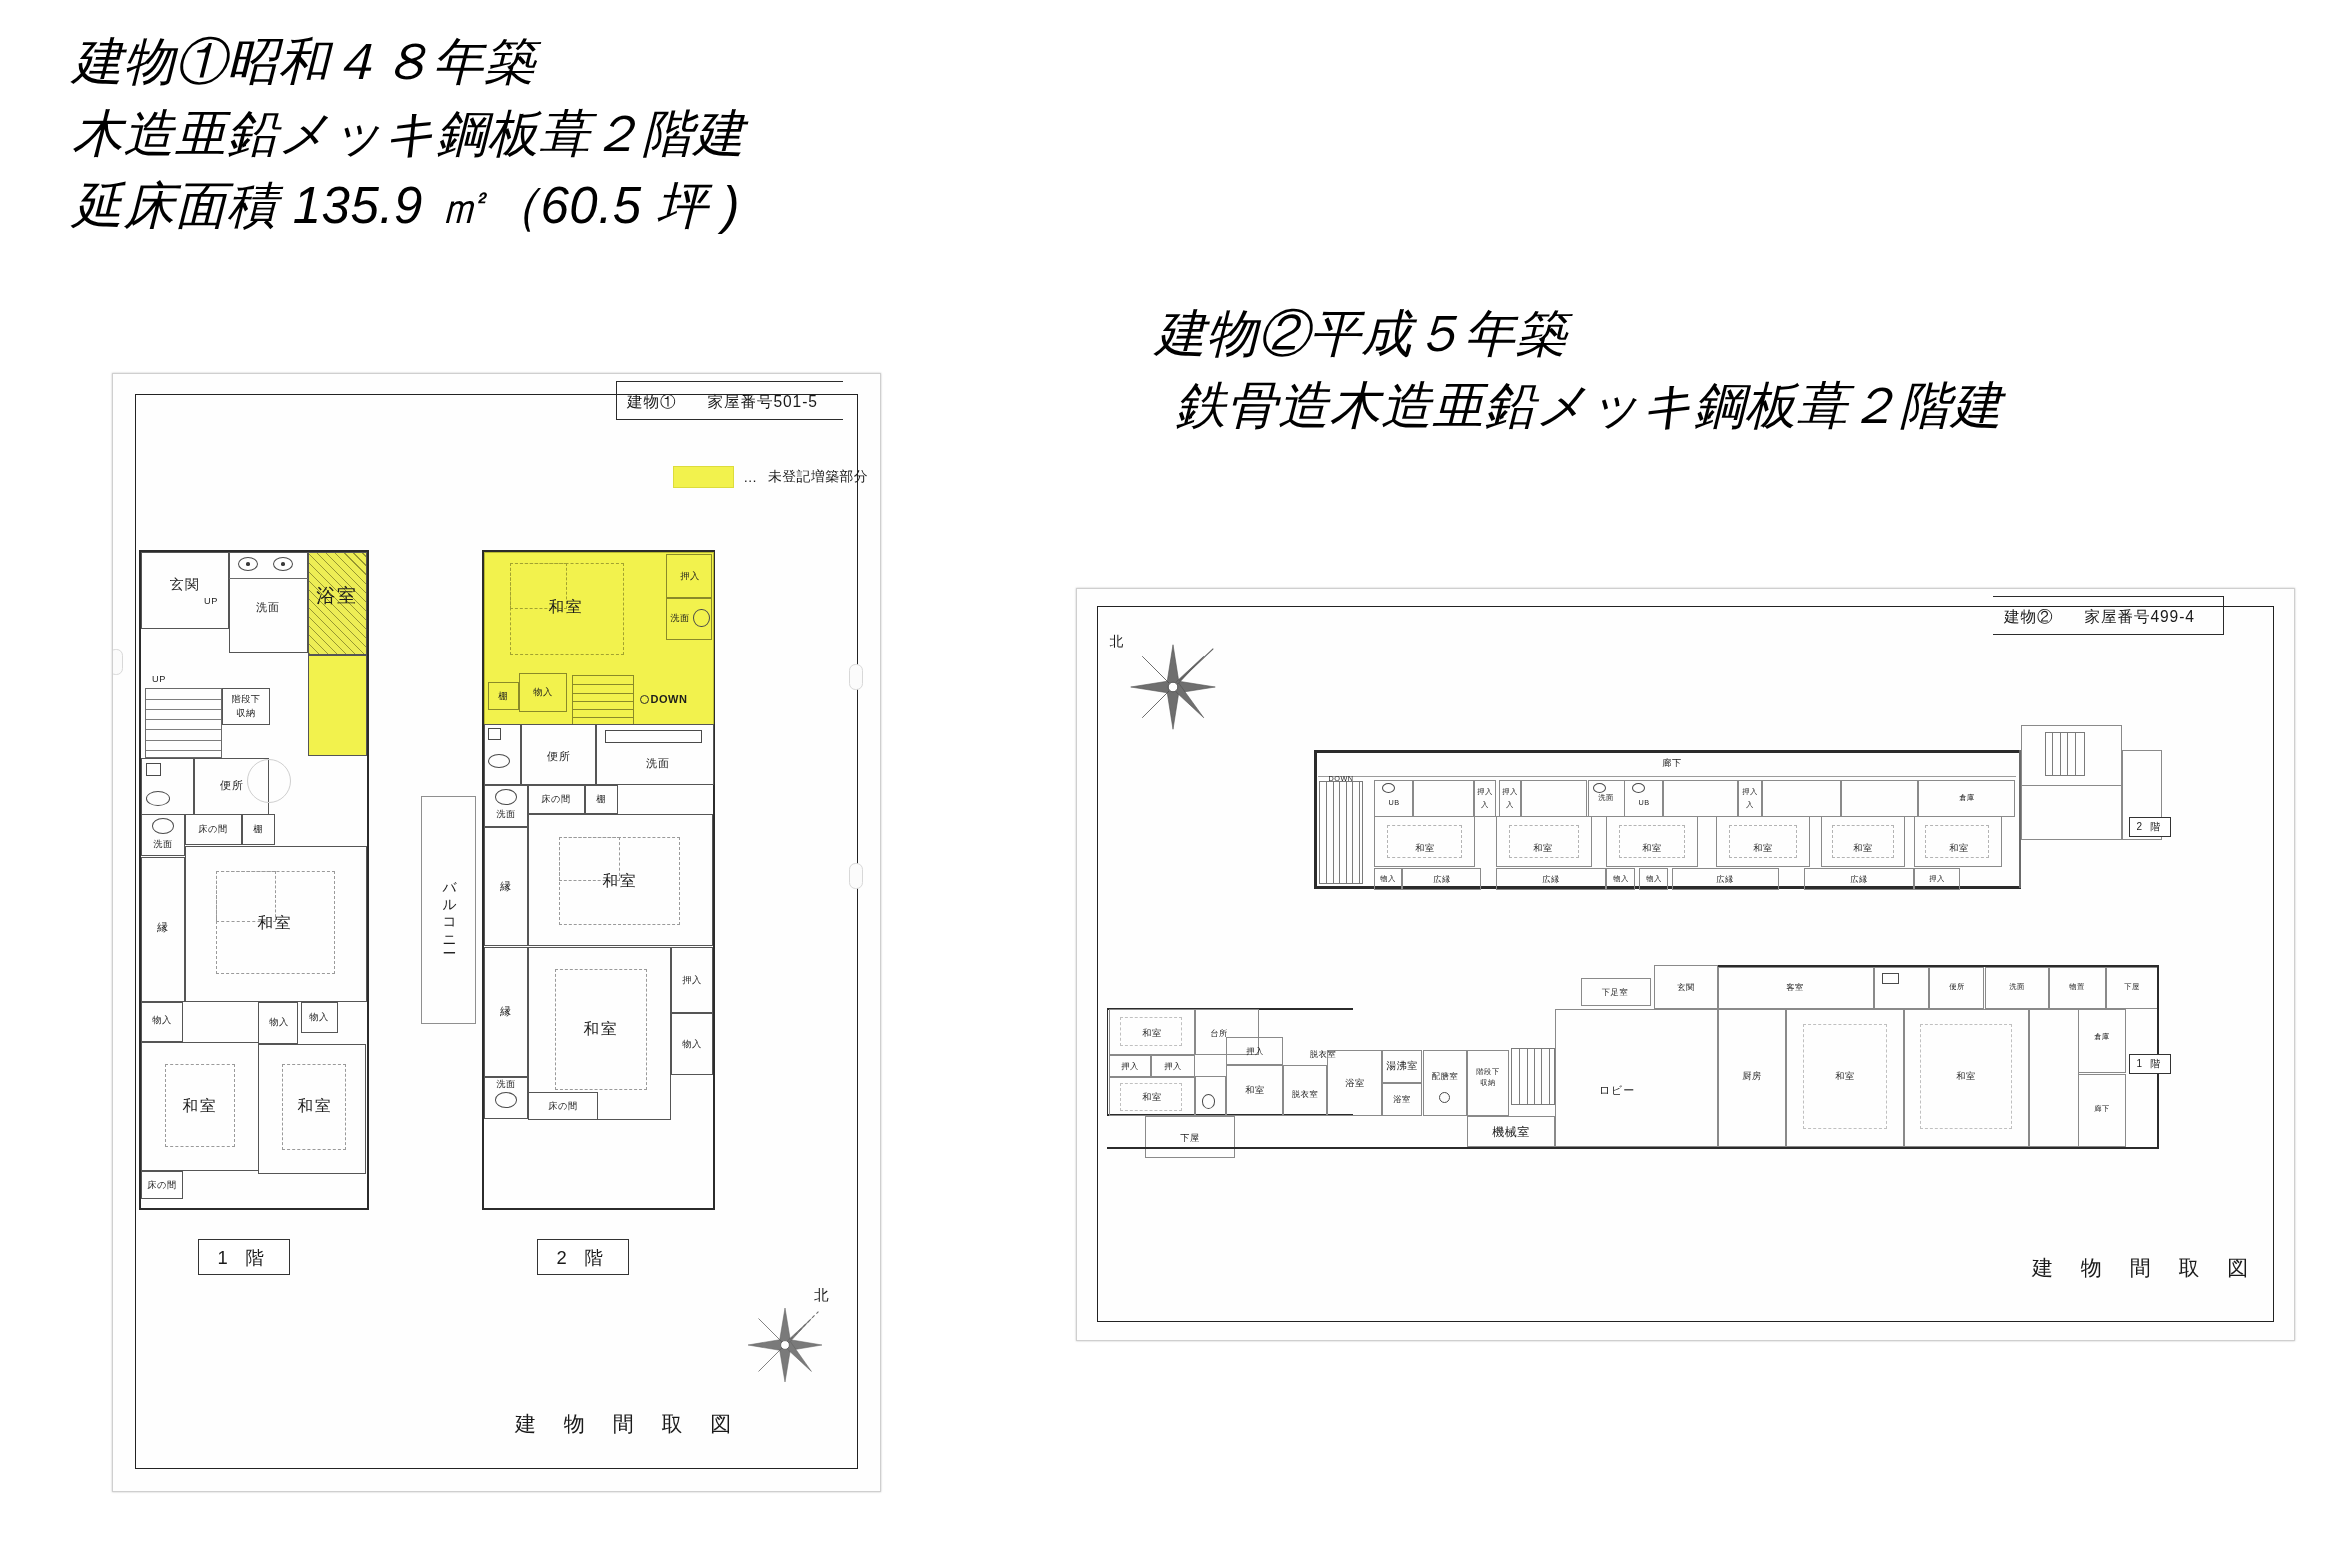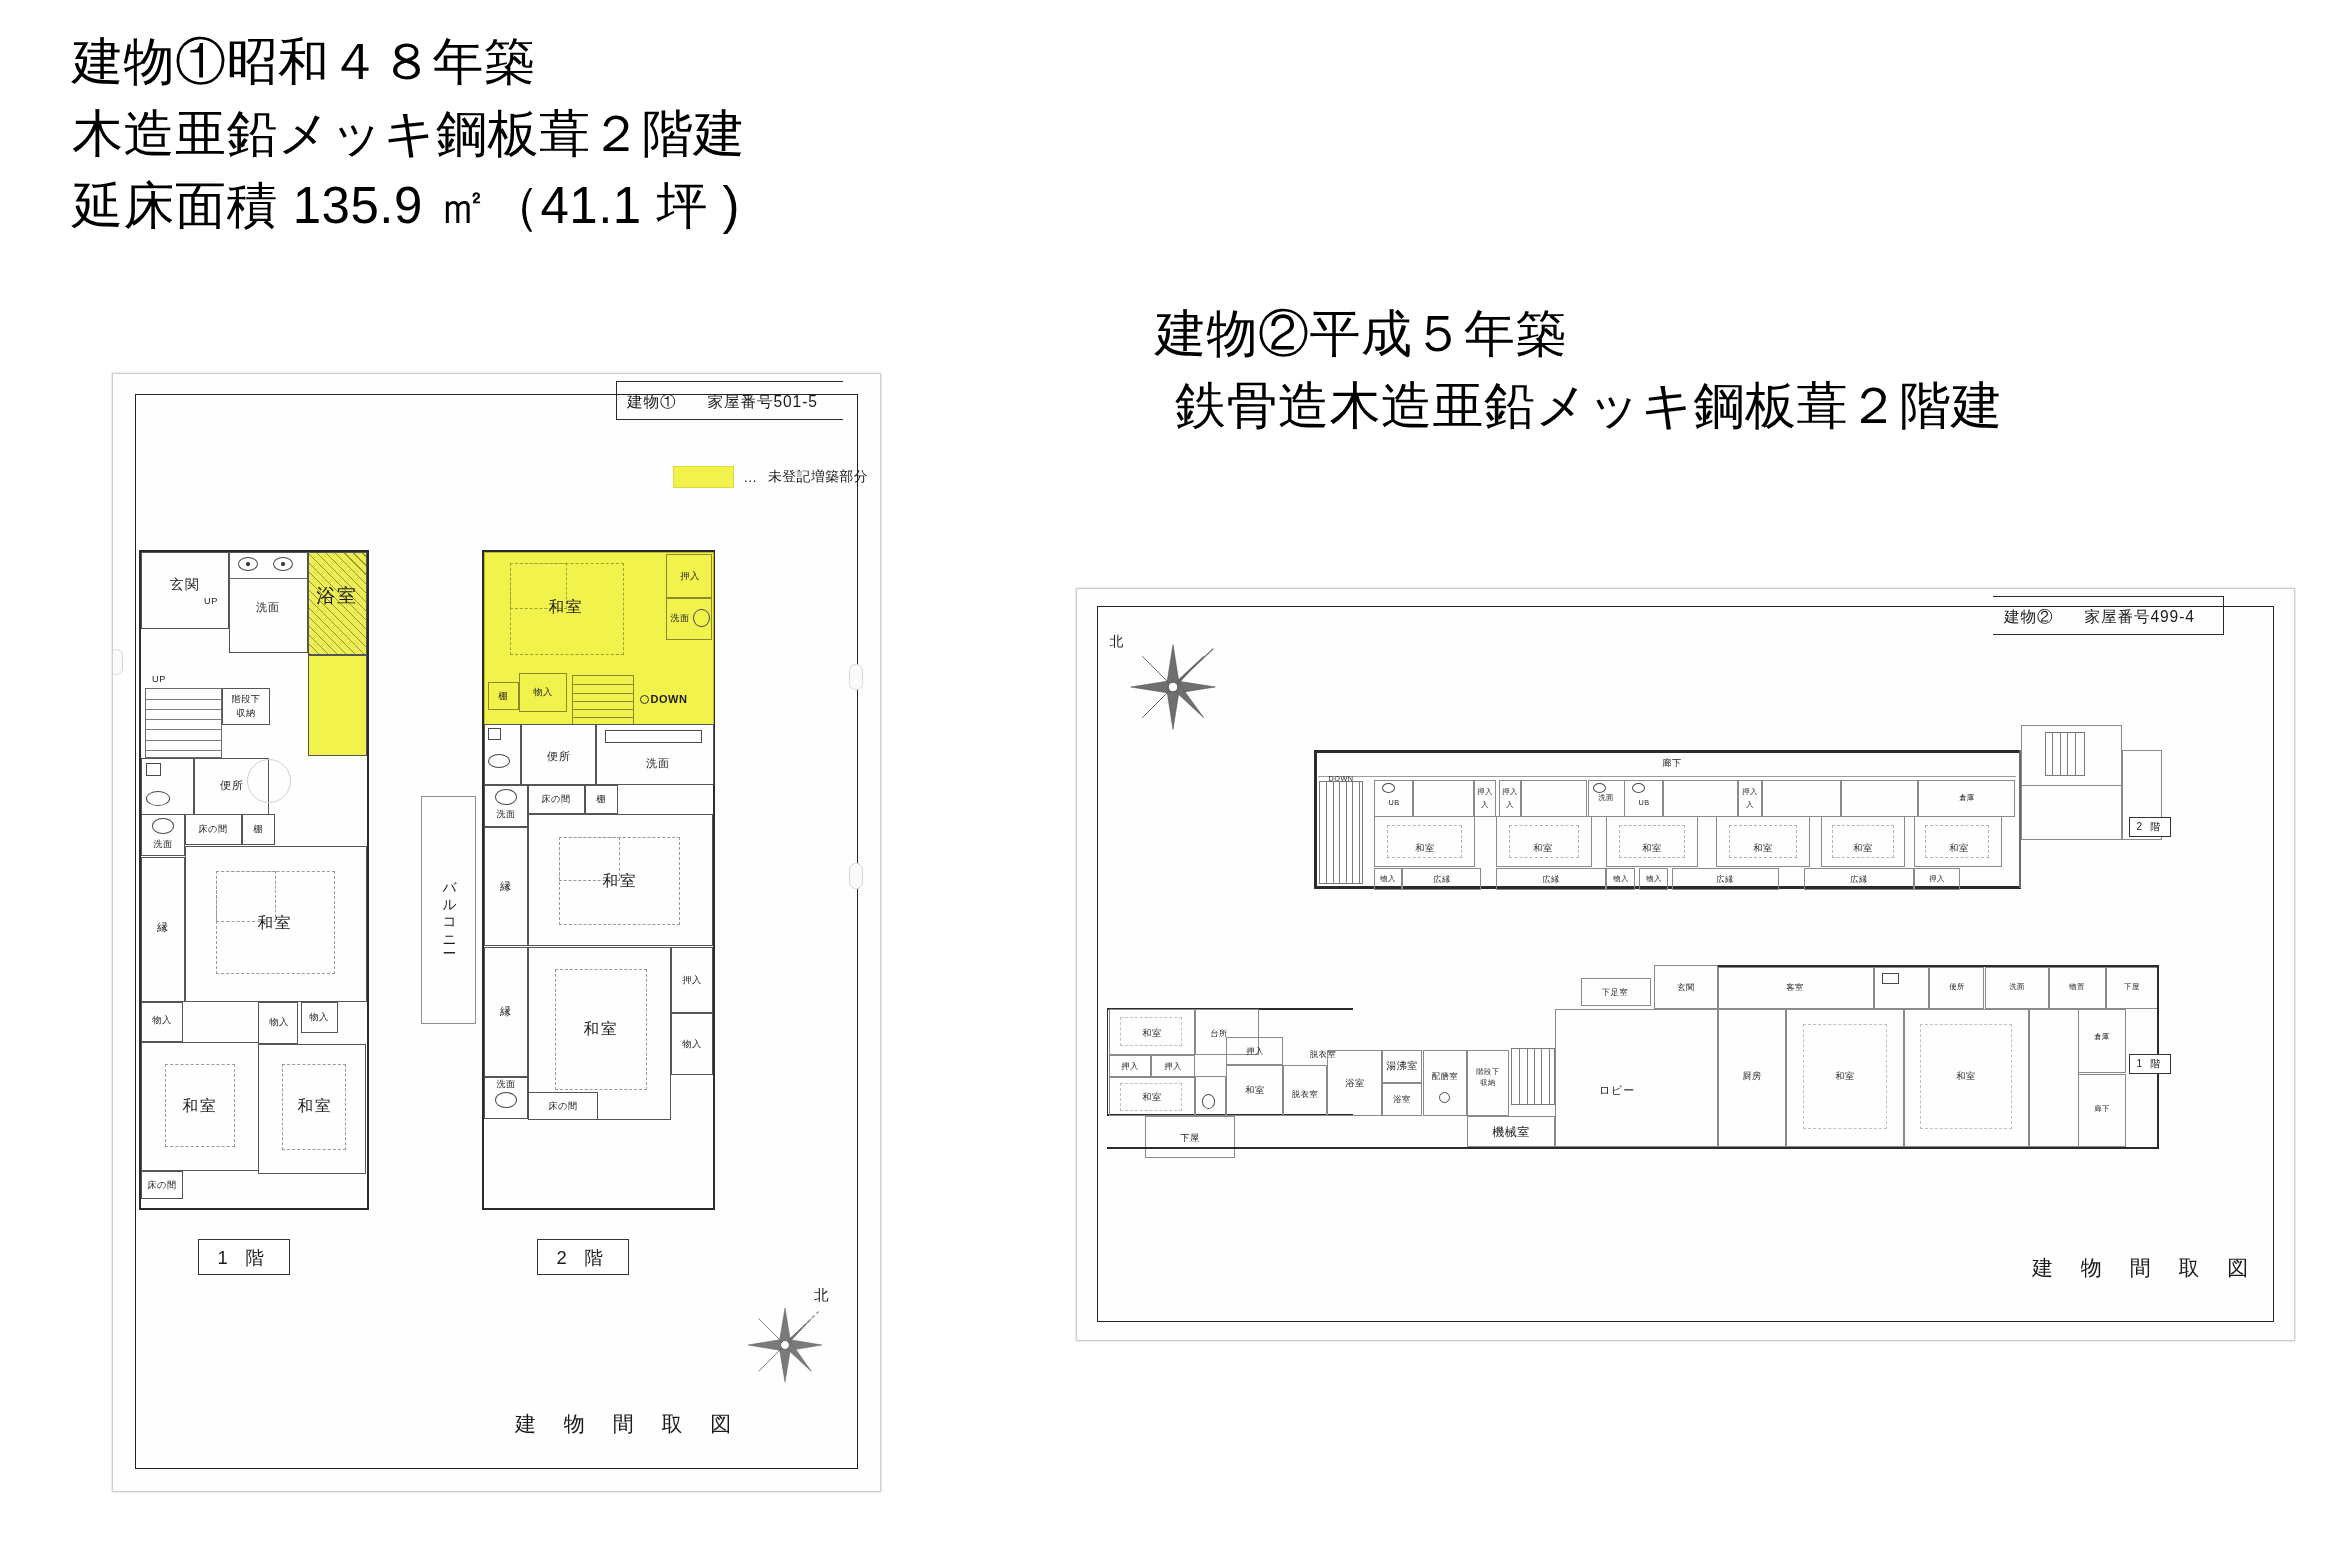--- a/index.html
+++ b/index.html
@@ -9,21 +9,21 @@
   }
   body {
     width: 2343px;
     height: 1562px;
     position: relative;
     font-family: "Liberation Sans", sans-serif;
     overflow: hidden;
   }
 
   
-  .title-block { position: absolute; color: #000; }
+  .title-block { position: absolute; color: #000; font-style: italic; }
   #title-left { left: 72px; top: 26px; }
   #title-right { left: 1155px; top: 298px; }
   .title-line {
     font-size: 51px;
     line-height: 72px;
     white-space: nowrap;
     letter-spacing: 0.5px;
     font-weight: 400;
   }
   .title-line.sub { padding-left: 20px; }
@@ -193,21 +193,21 @@
     position: absolute; width: 12px; height: 24px;
     border: 0.9px solid #d8d8d8; border-radius: 6.4px; background: #fbfbfb;
   }
 </style>
 </head>
 <body>
 
 <div class="title-block" id="title-left">
   <div class="title-line">建物①昭和４８年築</div>
   <div class="title-line">木造亜鉛メッキ鋼板葺２階建</div>
-  <div class="title-line">延床面積 135.9 ㎡（41.1 坪 )</div>
+  <div class="title-line">延床面積 135.9 ㎡（60.5 坪 )</div>
 </div>
 
 <div class="title-block" id="title-right">
   <div class="title-line">建物②平成５年築</div>
   <div class="title-line sub">鉄骨造木造亜鉛メッキ鋼板葺２階建</div>
 </div>
 
 <div class="sheet" id="sheet-left">
   <div class="inner-frame" id="frame-left"></div>
 

